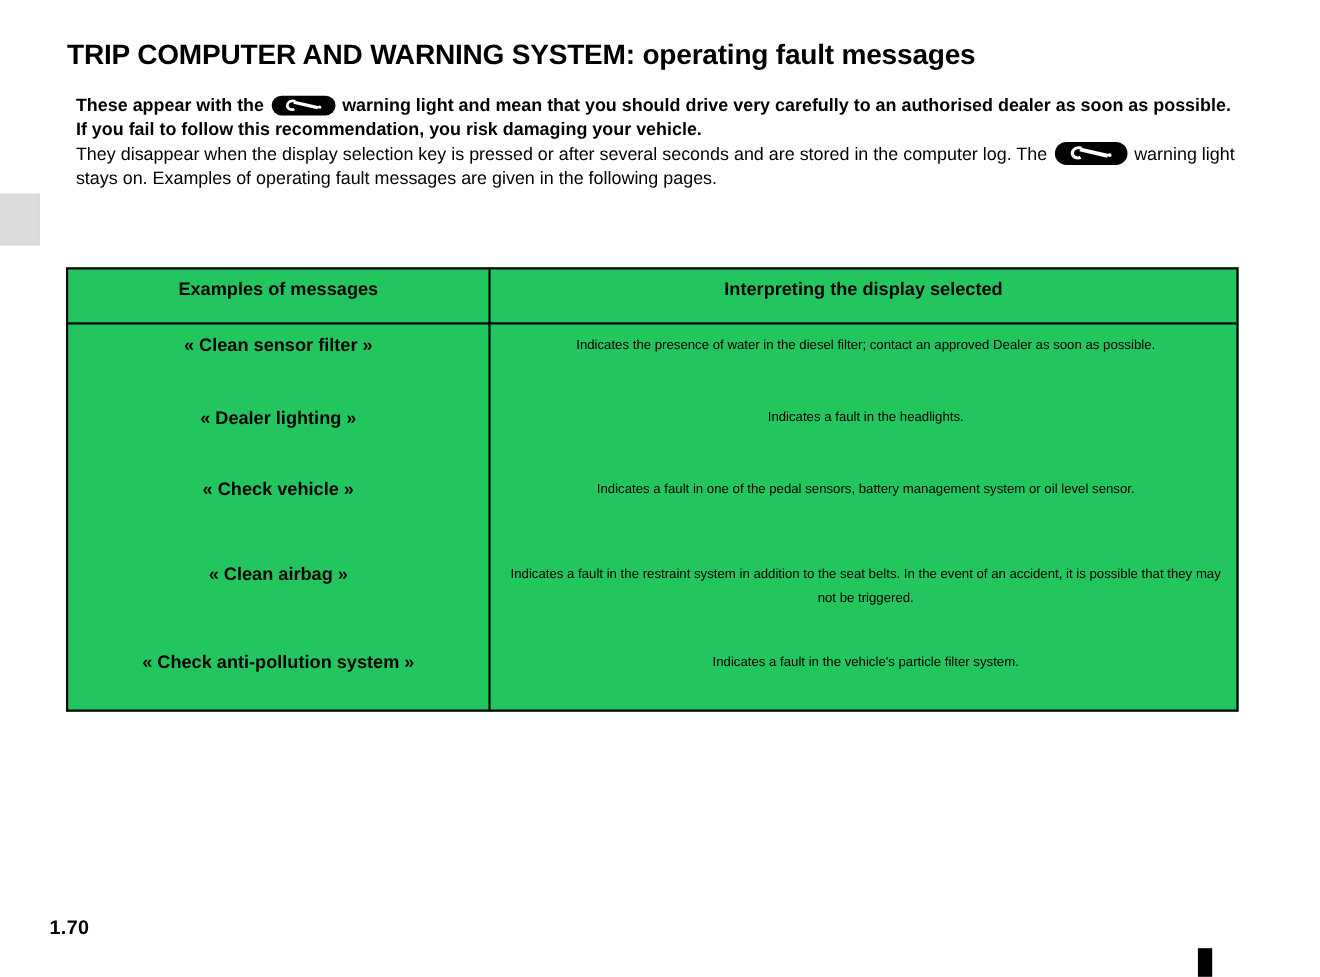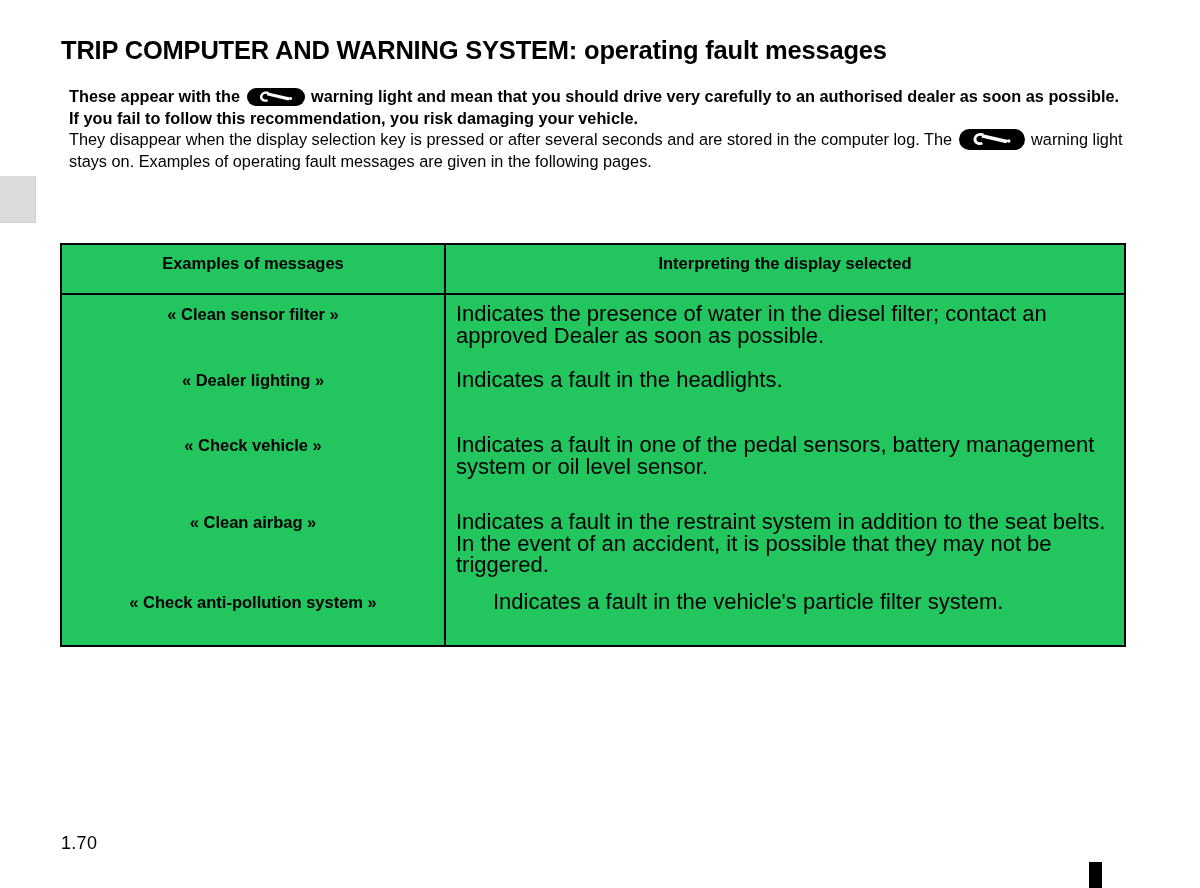--- a/index.html
+++ b/index.html
@@ -180,33 +180,33 @@
     width: 382px;
     text-align: center;
     font-size: 16.5px;
     font-weight: bold;
     line-height: 21px;
   }
   .cell-desc {
     position: absolute;
     left: 394px;
     width: 662px;
-    text-align: left;
-    font-size: 22px;
+    text-align: center;
+    font-size: 12px;
     font-weight: normal;
     line-height: 21.5px;
   }
 
   
   .page-number {
     position: absolute;
-    left: 61px;
+    left: 45px;
     top: 833px;
     font-size: 18px;
-    font-weight: normal;
+    font-weight: bold;
     letter-spacing: 0.3px;
   }
 </style>
 </head>
 <body>
 
 <div class="page">
 
   <div class="side-tab"></div>
   <div class="corner-tab"></div>
@@ -270,21 +270,21 @@
           <div class="cell-desc" style="top:8px;">Indicates a fault in one of the pedal sensors, battery management system or oil level sensor.</div>
         </div>
 
         <div class="row" style="top:208px;">
           <div class="cell-msg" style="top:9px;">« Clean airbag »</div>
           <div class="cell-desc" style="top:8px;">Indicates a fault in the restraint system in addition to the seat belts. In the event of an accident, it is possible that they may not be triggered.</div>
         </div>
 
         <div class="row" style="top:288px;">
           <div class="cell-msg" style="top:9px;">« Check anti-pollution system »</div>
-          <div class="cell-desc" style="top:8px;margin-left:37px;">Indicates a fault in the vehicle's particle filter system.</div>
+          <div class="cell-desc" style="top:8px;">Indicates a fault in the vehicle's particle filter system.</div>
         </div>
 
       </div>
     </div>
   </div>
 
   <div class="page-number">1.70</div>
 
 </div>
 

